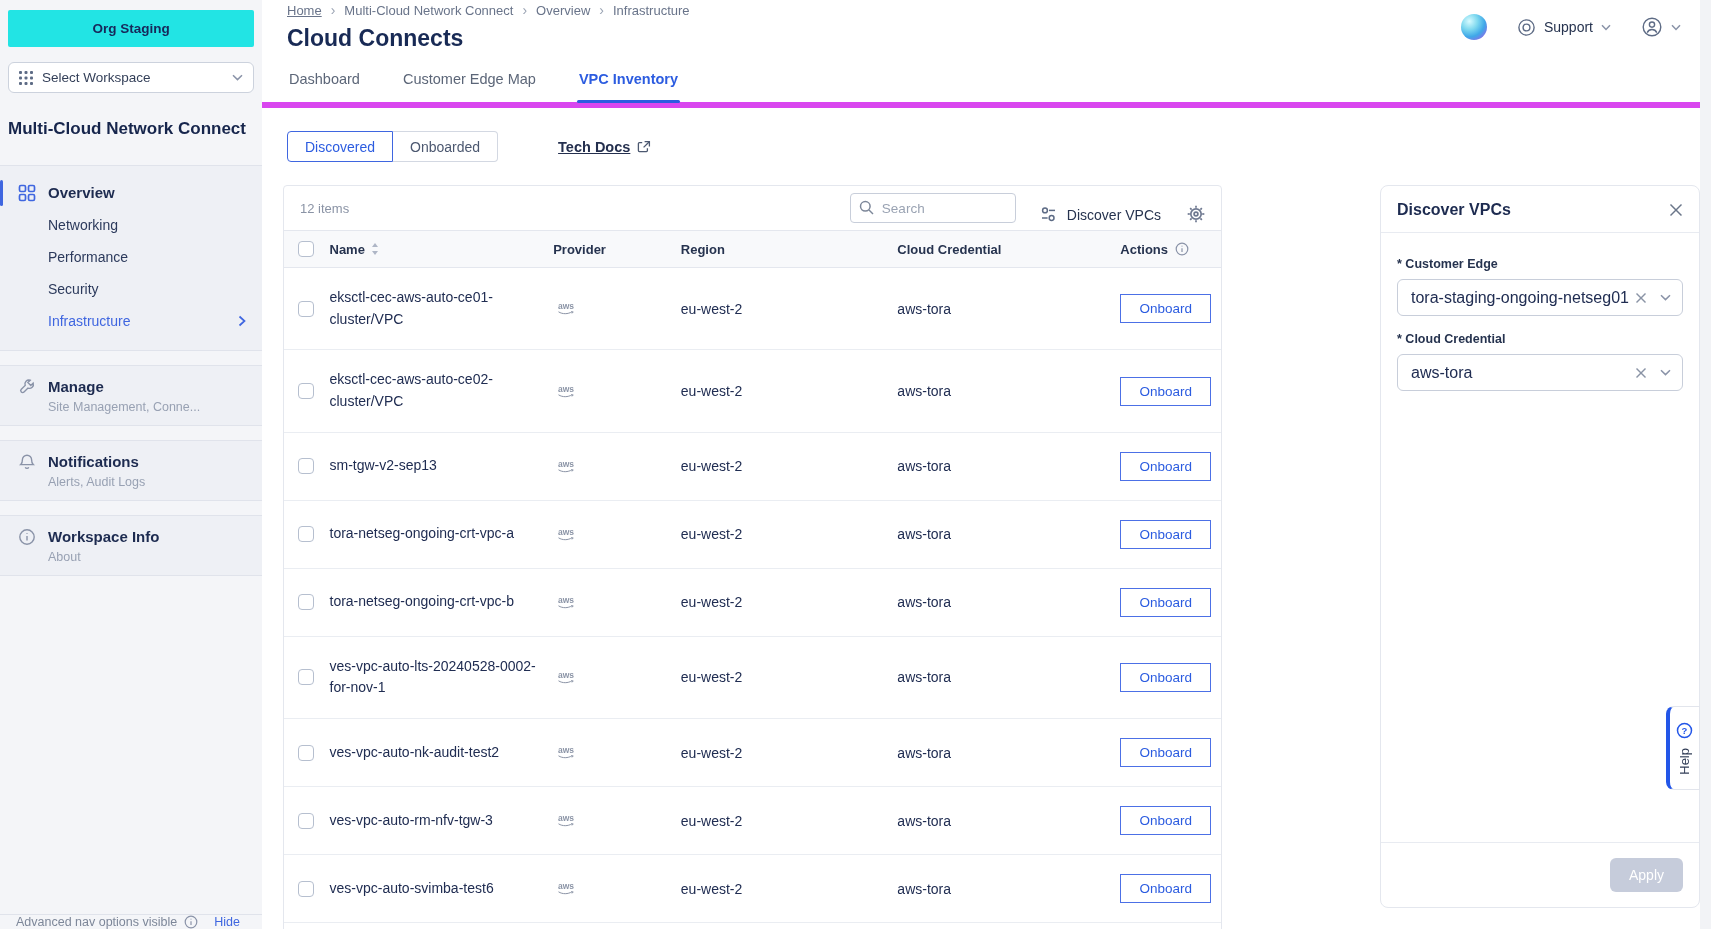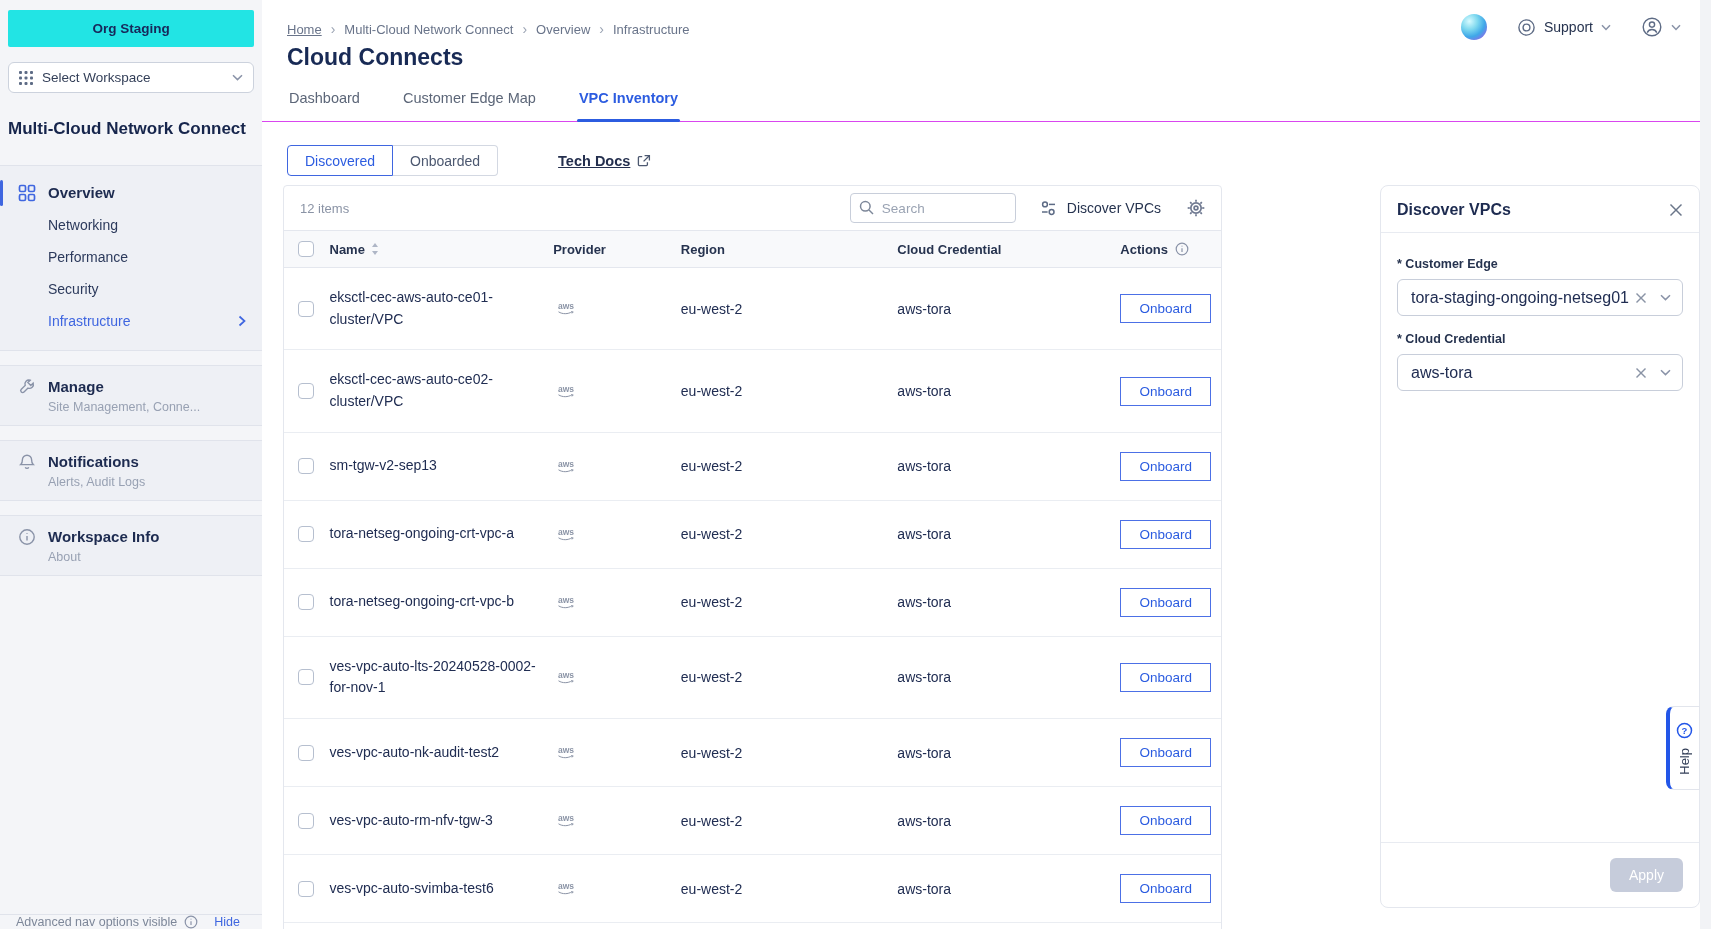--- a/index.html
+++ b/index.html
@@ -25,48 +25,48 @@
   .nav-sub .chev-r { margin-left:auto; }
   .side-section { margin-top:14px; background:#eef0f5; border-top:1px solid #e0e3eb; border-bottom:1px solid #e0e3eb; padding:12px 16px 11px 18px; cursor:pointer; }
   .side-section-head { display:flex; align-items:center; gap:12px; }
   .side-section-label { font-size:15px; font-weight:bold; color:#1d2b50; }
   .side-section-sub { margin:4px 0 0 30px; font-size:12.5px; color:#98a1b3; }
   .side-footer { margin-top:auto; border-top:1px solid #e0e3eb; padding:0 16px; font-size:12.5px; color:#7d8799; display:flex; align-items:center; gap:7px; }
   .side-footer .hide-link { color:#3f66e0; margin-left:9px; cursor:pointer; }
 
   
   .main { position:absolute; left:262px; right:0; top:0; bottom:0; background:#fff; }
-  .top-header { padding:21px 0 0 25px; position:relative; }
+  .top-header { padding:2px 0 0 25px; position:relative; }
   .breadcrumb { font-size:13px; color:#69748a; display:flex; align-items:center; }
   .crumb.link { text-decoration:underline; cursor:pointer; }
   .crumb-sep { margin:0 9px; color:#9aa3b3; font-size:14px; }
   .page-title { margin-top:7px; font-size:23px; font-weight:bold; color:#182a55; }
   .header-right { position:absolute; right:30px; top:14px; display:flex; align-items:center; gap:30px; }
   .avatar-sphere { width:26px; height:26px; border-radius:50%;
      background: radial-gradient(circle at 32% 28%, #d8fbff 0%, #7fd9ef 32%, #3fa8e8 60%, #8a6ce8 85%, #b95fd2 100%); }
   .support-menu, .account-menu { display:flex; align-items:center; gap:8px; cursor:pointer; }
   .support-label { font-size:14px; color:#26334f; }
 
-  .tabs-row { margin-top:17px; padding-left:25px; border-bottom:1px solid #d946ef; display:flex; gap:39px;align-items:flex-end; }
+  .tabs-row { margin-top:17px; padding-left:25px; border-bottom:6px solid #d946ef; display:flex; gap:39px;align-items:flex-end; }
   .tab { font-size:14.5px; color:#5c6678; padding:2px 2px 15px; position:relative; cursor:pointer; }
   .tab.active { color:#2c5ce0; font-weight:bold; }
   .tab.active::after { content:""; position:absolute; left:0; right:0; bottom:-1px; height:3px; background:#2c5ce0; border-radius:2px; }
 
   .filter-row { margin:23px 0 0 25px; display:flex; align-items:center; }
   .seg { height:31px; padding:0 17px; font-size:14px; display:flex; align-items:center; background:#fff; cursor:pointer; }
   .seg.active { border:1px solid #3f66e0; color:#2c5ce0; border-radius:4px 0 0 4px; position:relative; z-index:1; }
   .seg.inactive { border:1px solid #d3d8e2; border-left:none; color:#4c5870; border-radius:0 4px 4px 0; }
   .tech-docs { margin-left:60px; display:flex; align-items:center; gap:7px; font-size:14.5px; color:#242f4e; cursor:pointer; }
   .tech-docs .lbl { text-decoration:underline; font-weight:bold; }
 
   
   .table-card { position:absolute; left:21px; top:185px; width:939px; background:#fff; border:1px solid #e4e7ee; border-radius:4px; }
   .card-header { height:44px; display:flex; align-items:center; padding:0 16px; }
   .items-count { font-size:13px; color:#8a93a5; }
-  .card-header-right { margin-left:auto; display:flex; align-items:center; gap:24px; }
+  .card-header-right { margin-left:auto; display:flex; align-items:flex-end; gap:24px; }
   .search-wrap { position:relative; }
   .search-wrap input { width:166px; height:30px; border:1px solid #c8ceda; border-radius:4px; padding:0 8px 0 31px; font-size:13.5px; color:#333f58; outline:none; font-family:"Liberation Sans",sans-serif; }
   .search-wrap input::placeholder { color:#9aa3b3; }
   .search-wrap .s-icon { position:absolute; left:9px; top:7px; }
   .discover-btn { display:flex; align-items:center; gap:9px; font-size:14px; color:#26334f; background:none; border:none; cursor:pointer; font-family:"Liberation Sans",sans-serif; }
   .gear-btn { cursor:pointer; margin-left:2px; }
 
   table.vpc { width:100%; border-collapse:collapse; }
   .vpc thead th { background:#f8f9fb; border-top:1px solid #e4e7ee; border-bottom:1px solid #e4e7ee; font-size:13px; font-weight:bold; color:#26334f; text-align:left; padding:10px 0; }
   .vpc th.c-check, .vpc td.c-check { width:46px; padding-left:14px; }

